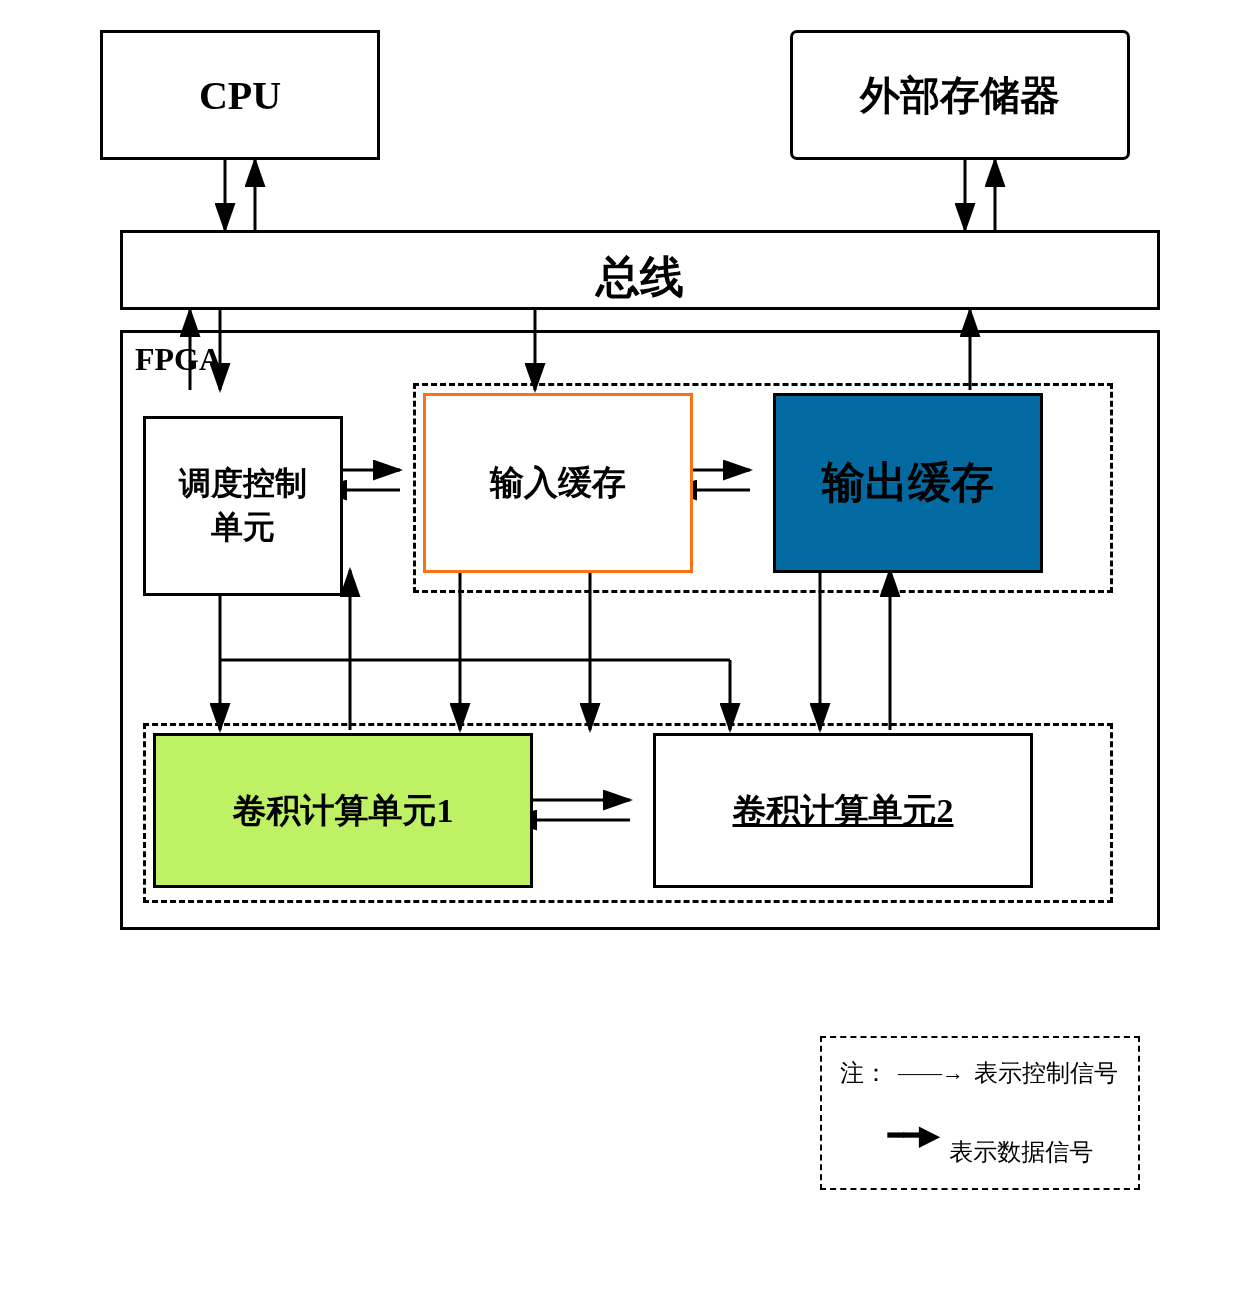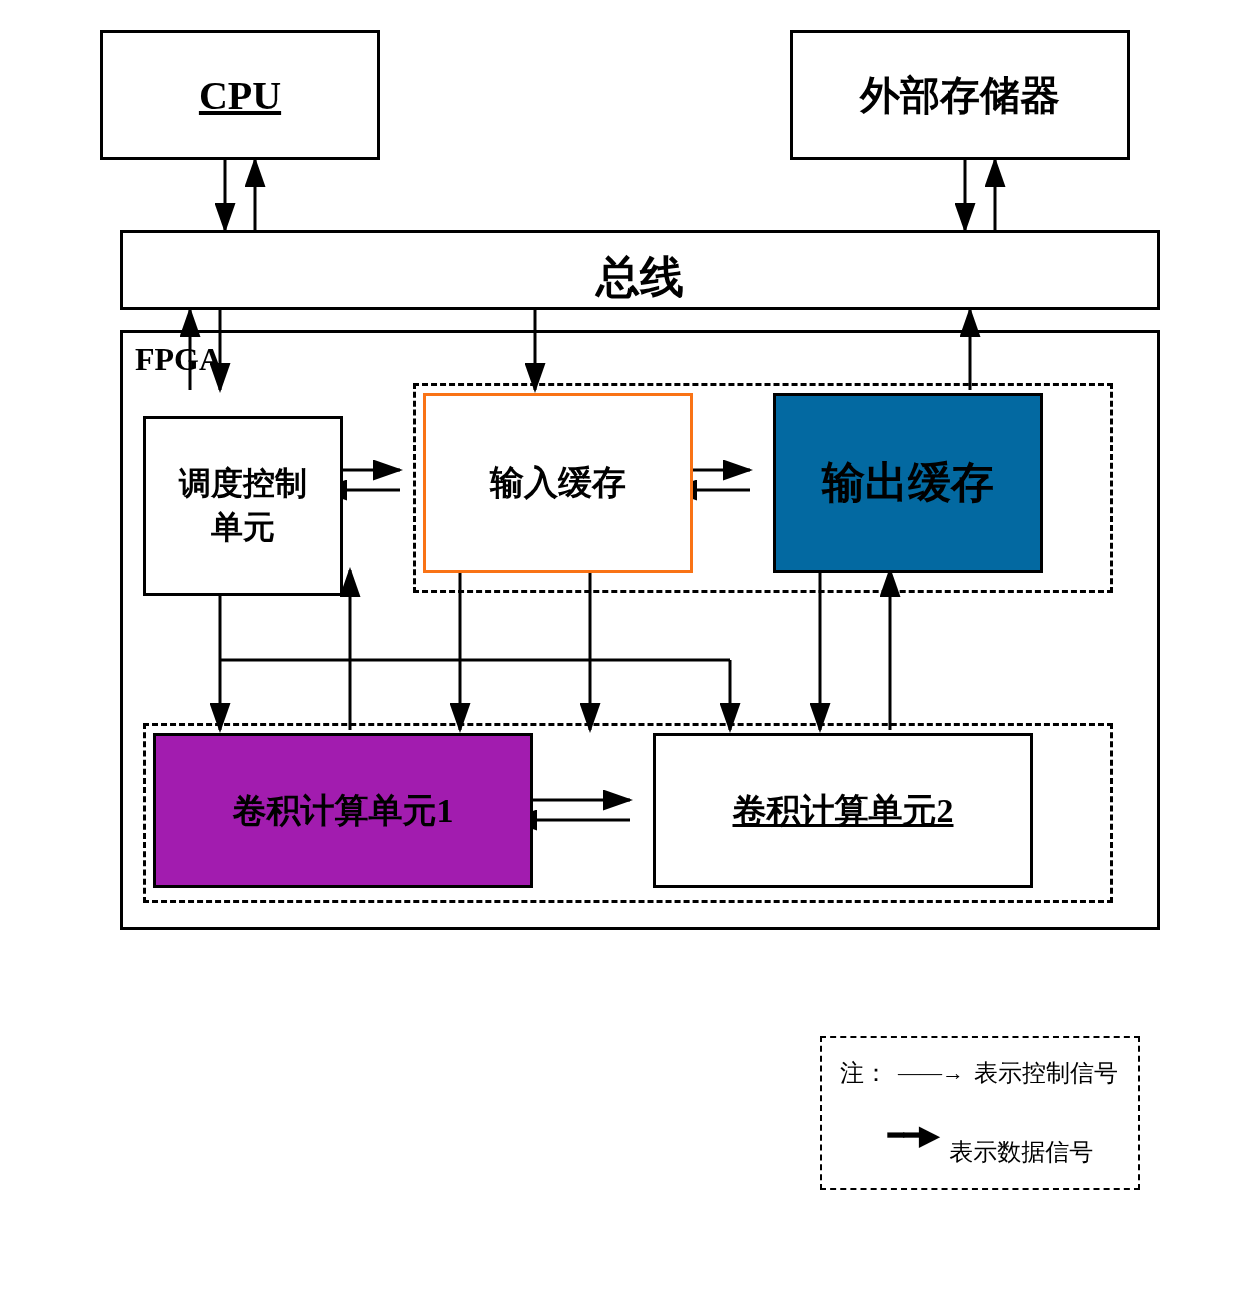--- a/index.html
+++ b/index.html
@@ -25,21 +25,20 @@
       display: flex;
       align-items: center;
       justify-content: center;
       font-size: 40px;
       font-weight: bold;
     }
 
     .cpu-box {
       width: 280px;
       height: 130px;
-      text-decoration: underline;
     }
 
     .ext-mem-box {
       width: 340px;
       height: 130px;
     }
 
     
     .bus-box {
       border: 3px solid #000;
@@ -111,21 +110,21 @@
       display: flex;
       align-items: center;
       justify-content: center;
       font-size: 43px;
       font-weight: bold;
       position: absolute;
     }
 
     .conv1-box {
       border: 3px solid #000;
-      background: #a21caf;
+      background: #bef264;
       display: flex;
       align-items: center;
       justify-content: center;
       font-size: 34px;
       font-weight: bold;
       position: absolute;
     }
 
     .conv2-box {
       border: 3px solid #000;
@@ -224,21 +223,21 @@
     <line x1="440" y1="780" x2="560" y2="780" stroke="#000" stroke-width="3" marker-end="url(#arrowEndSingle)"></line>
     <line x1="560" y1="800" x2="440" y2="800" stroke="#000" stroke-width="3" marker-end="url(#arrowEndSingle)"></line>
 
     <line x1="120" y1="370" x2="120" y2="290" stroke="#000" stroke-width="3" marker-end="url(#arrowEndSingle)"></line>
   </svg>
 
   <div class="box cpu-box" style="position:absolute; top:10px; left:30px;">
     <span>CPU</span>
   </div>
 
-  <div class="box ext-mem-box" style="position:absolute; top:10px; left:720px;">
+  <div class="box ext-mem-box" style="position:absolute; top:10px; left:720px;border-radius:7px;">
     <span>外部存储器</span>
   </div>
 
   <div class="bus-box" style="position:absolute; top:210px; left:30px; width:1040px;">
     <span>总线</span>
   </div>
 
   <div class="fpga-outer" style="position:absolute; top:310px; left:30px; width:1040px; height:600px;">
     <span class="fpga-label">FPGA</span>
 

